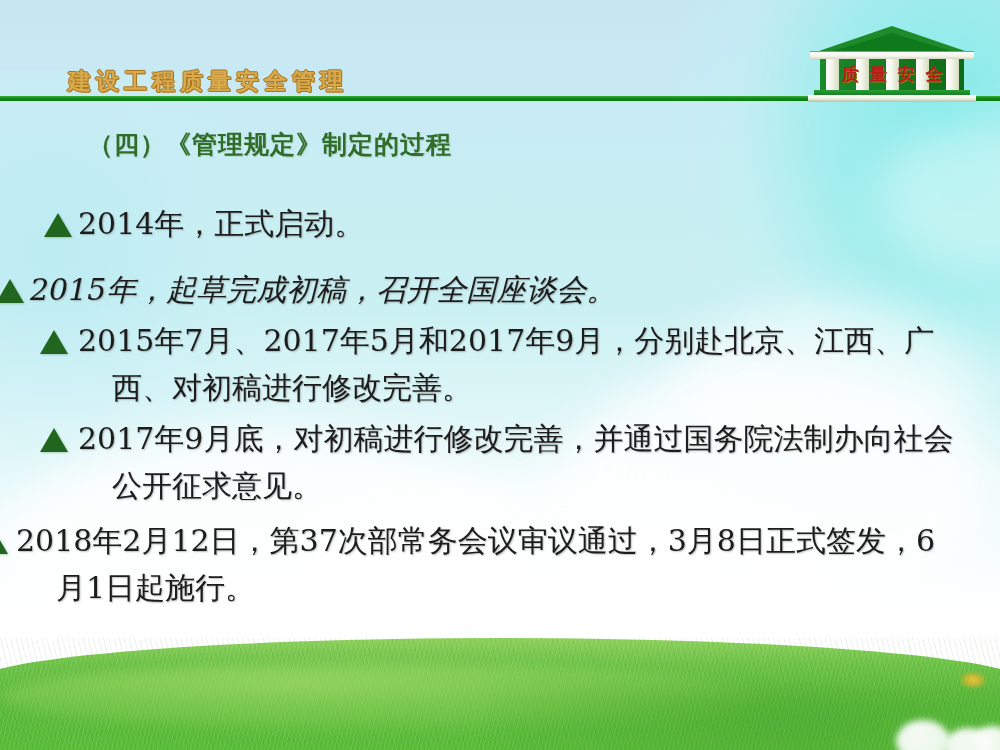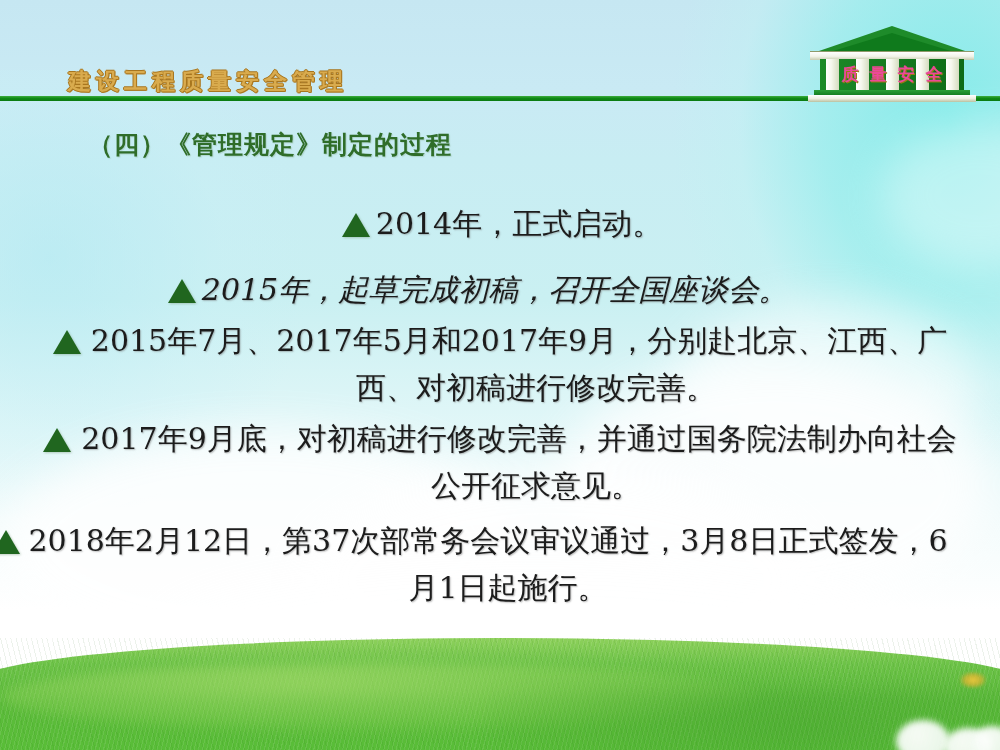--- a/index.html
+++ b/index.html
@@ -156,21 +156,21 @@
   .logo-text {
     position: absolute;
     left: 12px; top: 36px;
     width: 144px;
     text-align: center;
     font-family: "DejaVu Sans", "Liberation Sans", sans-serif;
     font-size: 17px;
     font-weight: bold;
     letter-spacing: 11px;
     text-indent: 11px;
-    color: #ec4899;
+    color: #b91c1c;
     text-shadow: 1px 1px 0 #9a7a12;
     line-height: 24px;
     white-space: nowrap;
   }
 
   
   .slide-title {
     position: absolute;
     left: 88px;
     top: 128px;
@@ -182,21 +182,20 @@
     white-space: nowrap;
     text-shadow: 1px 1px 1px rgba(120,160,120,0.30);
   }
 
   
   .bullets {
     position: absolute;
     left: 0;
     top: 200px;
     width: 1000px;
-    text-align: center;
   }
   .bullet-item {
     position: relative;
     margin: 0;
     padding: 0 40px 0 120px;
     font-family: "DejaVu Serif", "Liberation Serif", serif;
     font-size: 30px;
     line-height: 47px;
     color: #1c1c1c;
     letter-spacing: 0px;

